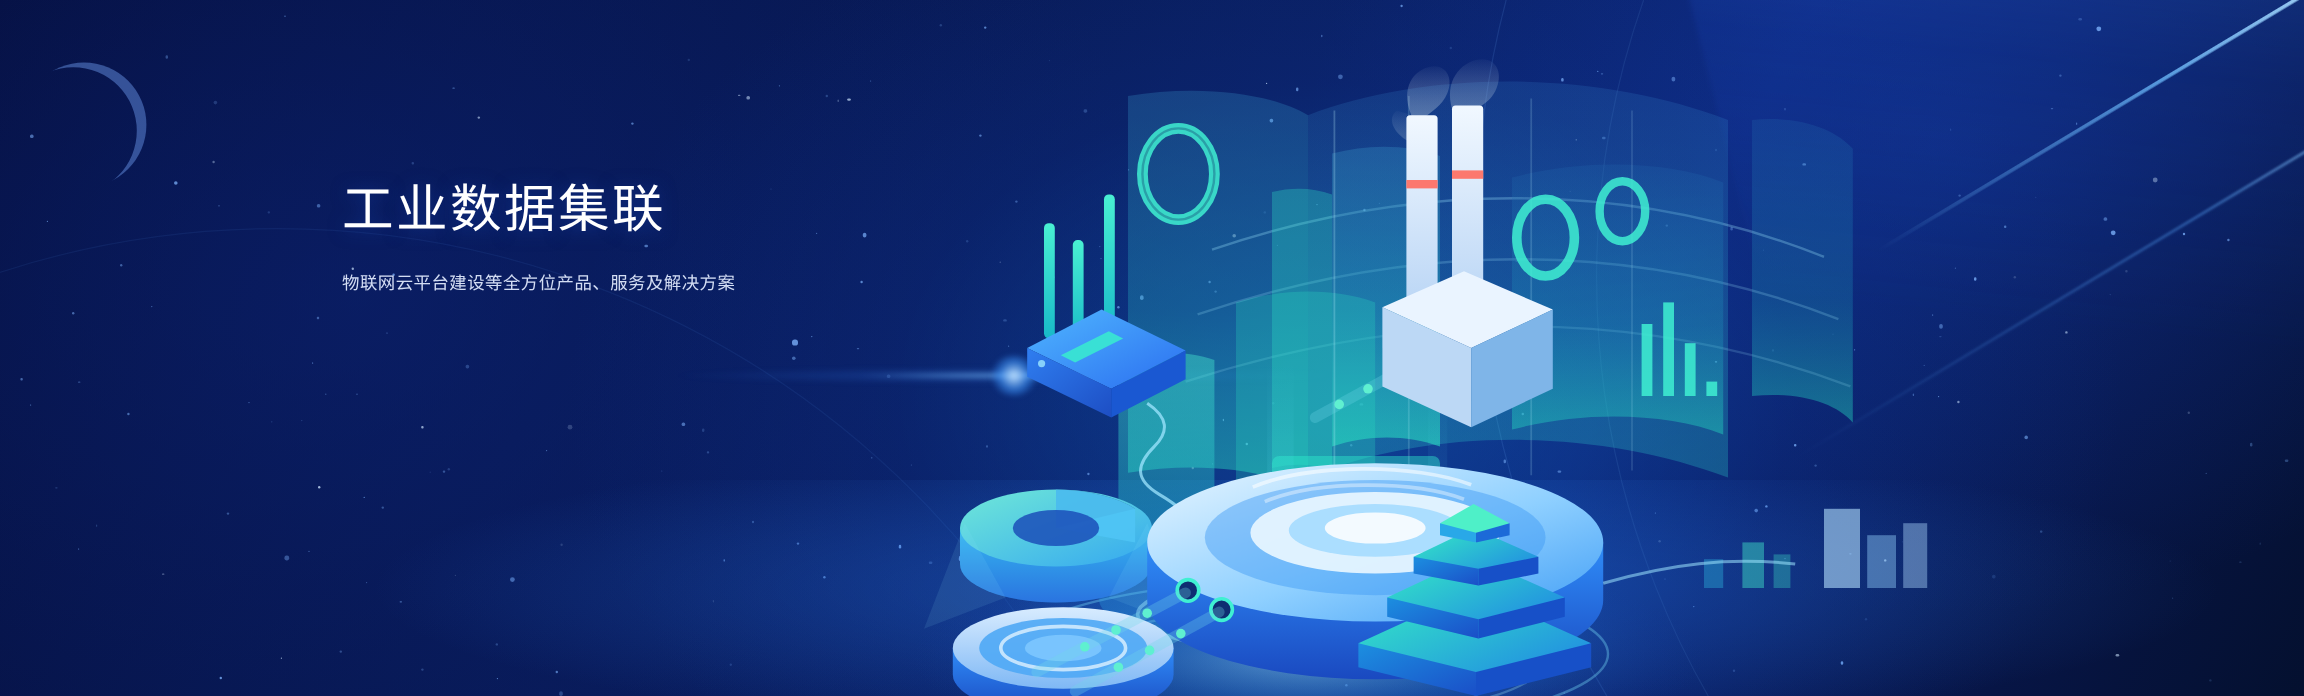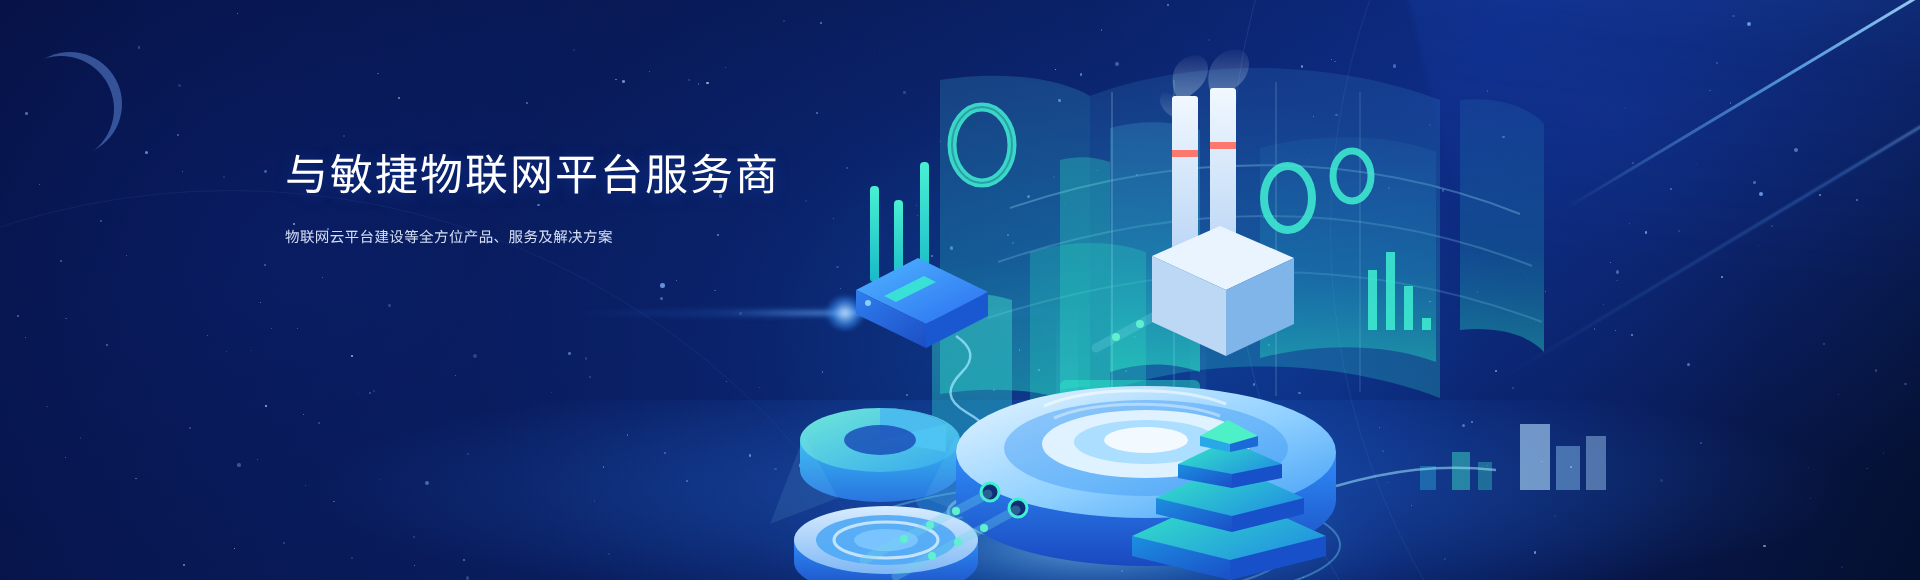--- a/index.html
+++ b/index.html
@@ -342,21 +342,21 @@
       <div class="star" style="left: 1729.6px; top: 102px; width: 1.5px; height: 1.5px; opacity: 0.48;"></div>
       <div class="star" style="left: 177.5px; top: 84.2px; width: 3px; height: 3px; opacity: 0.22;"></div>
     </div>
 
   <div class="bottom-glow"></div>
   <div class="mid-flare"></div>
   <div class="mid-dot"></div>
 
   <div class="copy">
     <div class="headline">
-      <div>与敏捷物联网平台服务商</div>
+      <div>工业数据集联</div>
     </div>
     <div class="subcopy">
       <div>物联网云平台建设等全方位产品、服务及解决方案</div>
     </div>
   </div>
 
   <div class="art">
     <svg viewBox="0 0 1160 580" xmlns="http://www.w3.org/2000/svg">
       <defs>
         <linearGradient id="gPanelA" x1="0" y1="0" x2="0" y2="1">

